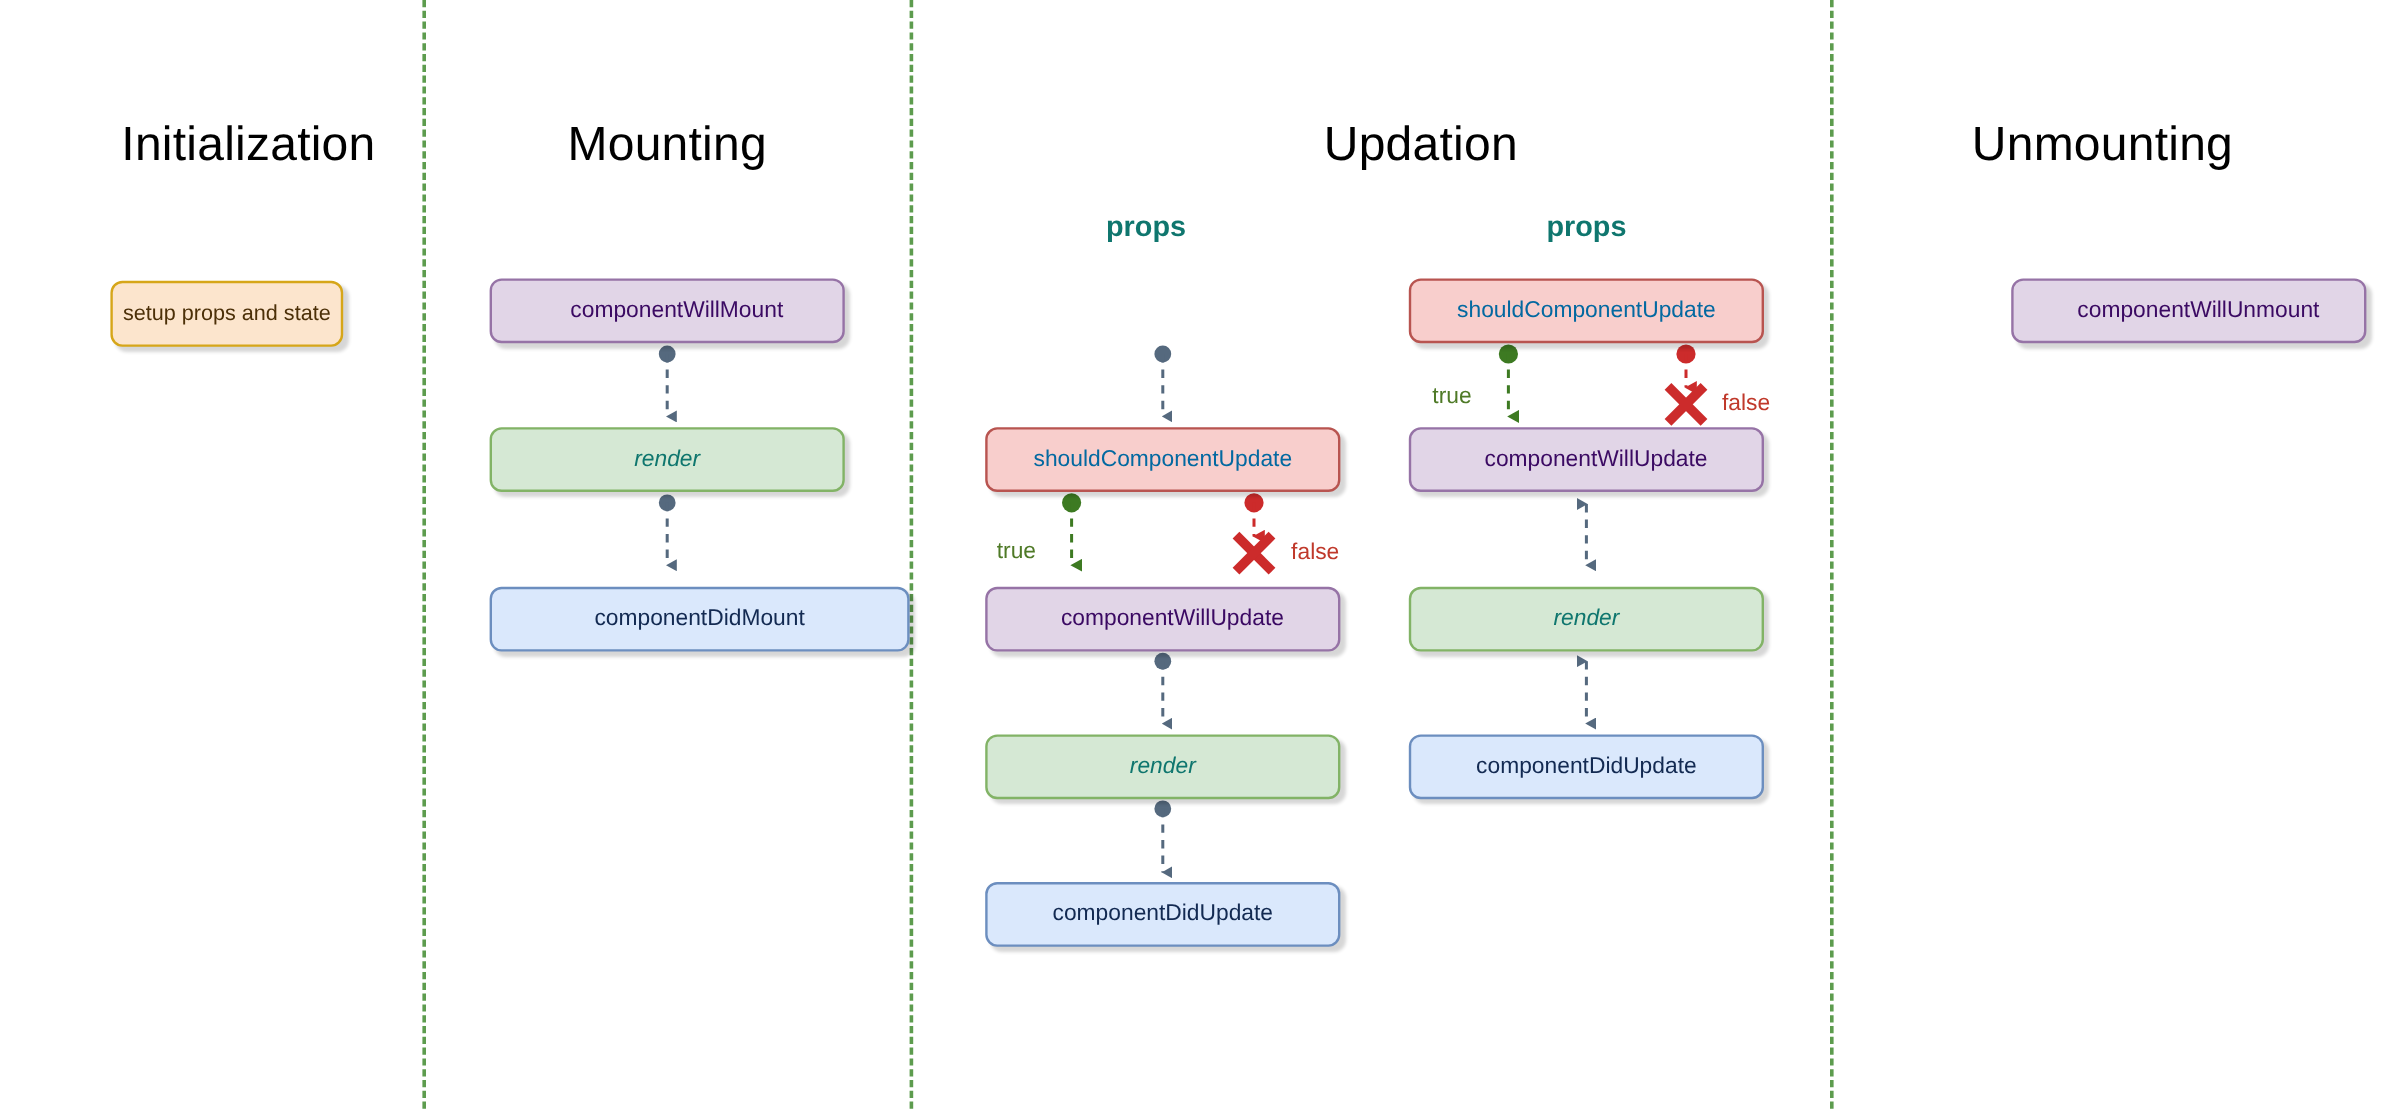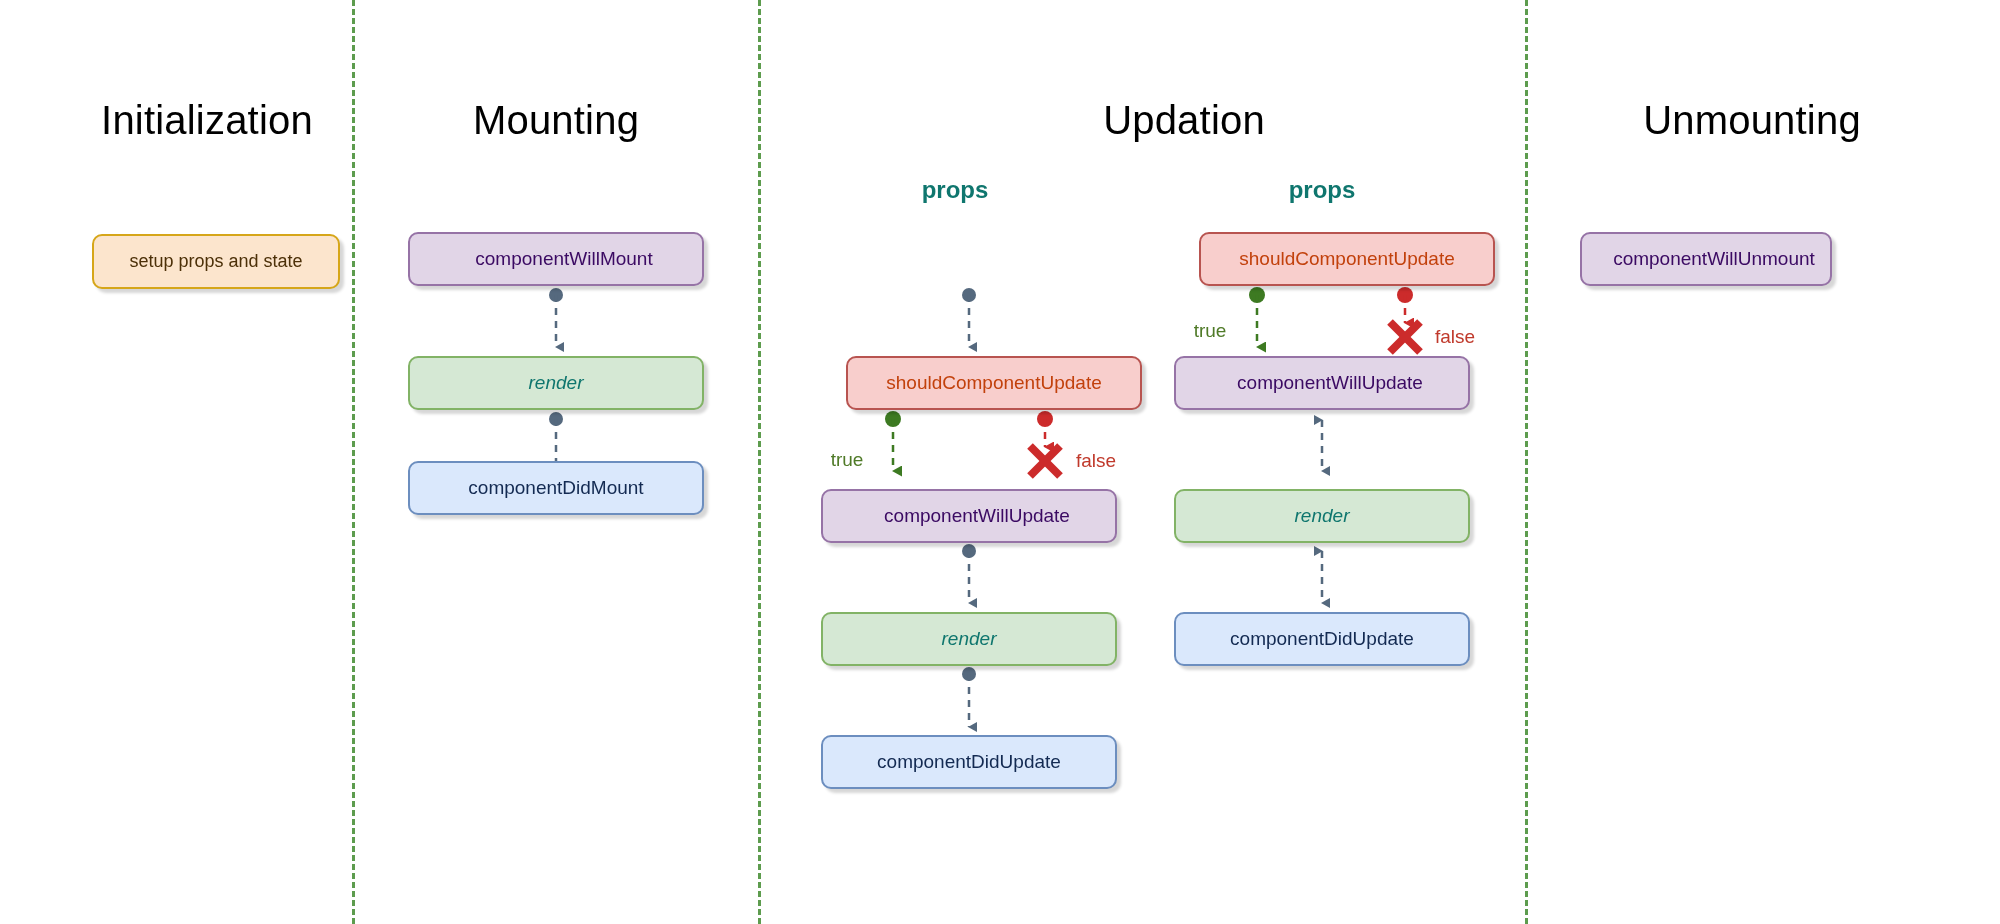--- a/index.html
+++ b/index.html
@@ -91,22 +91,21 @@
     font-style: italic;
   }
   .node.blue {
     background: #dae8fc;
     border-color: #6c8ebf;
     color: #132a52;
   }
   .node.red {
     background: #f8cecc;
     border-color: #b85450;
-    color: #c2410c;
-    margin-left: 25px;
+    color: #0369a1;
   }
   .node.cyan {
     background: #b1ddf0;
     border-color: #10739e;
     color: #1f4a63;
   }
 
   
   .edge-layer {
     position: absolute;
@@ -195,31 +194,31 @@
 
     <line x1="1322" y1="420" x2="1322" y2="471" stroke="#55697e" stroke-width="2.5" stroke-dasharray="7 6" marker-end="url(#arrowSlate)" marker-start="url(#arrowSlateStart)"></line>
     <line x1="1322" y1="551" x2="1322" y2="603" stroke="#55697e" stroke-width="2.5" stroke-dasharray="7 6" marker-end="url(#arrowSlate)" marker-start="url(#arrowSlateStart)"></line>
   </svg>
 
   <div class="branch-label true" style="left:847px;  top:460px;">true</div>
   <div class="branch-label false" style="left:1096px; top:461px;">false</div>
   <div class="branch-label true" style="left:1210px; top:331px;">true</div>
   <div class="branch-label false" style="left:1455px; top:337px;">false</div>
 
-  <div class="node orange" style="left:92px; top:234px; width:248px; height:55px;">setup props and state</div>
+  <div class="node orange" style="left:92px; top:234px; width:194px; height:55px;">setup props and state</div>
 
   <div class="node purple" style="left:408px; top:232px; width:296px; height:54px;">componentWillMount</div>
   <div class="node green" style="left:408px; top:356px; width:296px; height:54px;">render</div>
-  <div class="node blue" style="left:408px; top:461px; width:296px; height:54px;">componentDidMount</div>
+  <div class="node blue" style="left:408px; top:489px; width:350px; height:54px;">componentDidMount</div>
 
   <div class="node red" style="left:821px; top:356px; width:296px; height:54px;">shouldComponentUpdate</div>
   <div class="node purple" style="left:821px; top:489px; width:296px; height:54px;">componentWillUpdate</div>
   <div class="node green" style="left:821px; top:612px; width:296px; height:54px;">render</div>
   <div class="node blue" style="left:821px; top:735px; width:296px; height:54px;">componentDidUpdate</div>
 
   <div class="node red" style="left:1174px; top:232px; width:296px; height:54px;">shouldComponentUpdate</div>
   <div class="node purple" style="left:1174px; top:356px; width:296px; height:54px;">componentWillUpdate</div>
   <div class="node green" style="left:1174px; top:489px; width:296px; height:54px;">render</div>
   <div class="node blue" style="left:1174px; top:612px; width:296px; height:54px;">componentDidUpdate</div>
 
-  <div class="node purple" style="left:1580px; top:232px; width:252px; height:54px;">componentWillUnmount</div>
+  <div class="node purple" style="left:1676px; top:232px; width:296px; height:54px;">componentWillUnmount</div>
 
 </div>
 
 </body></html>

